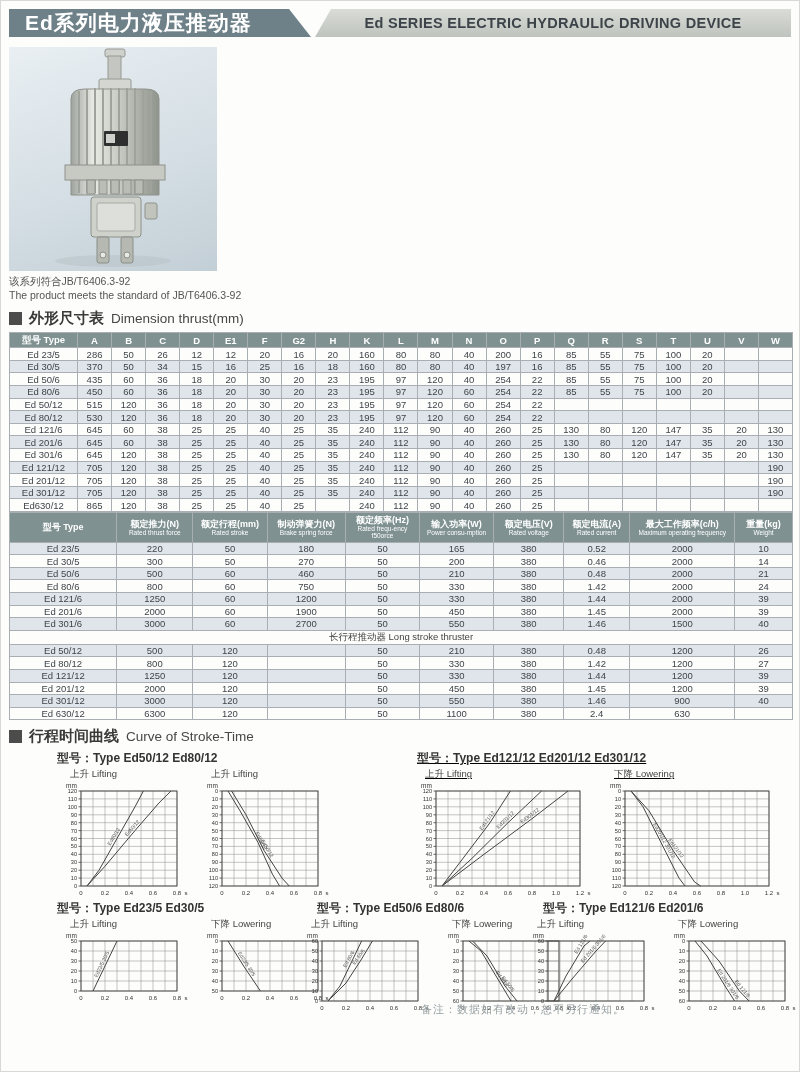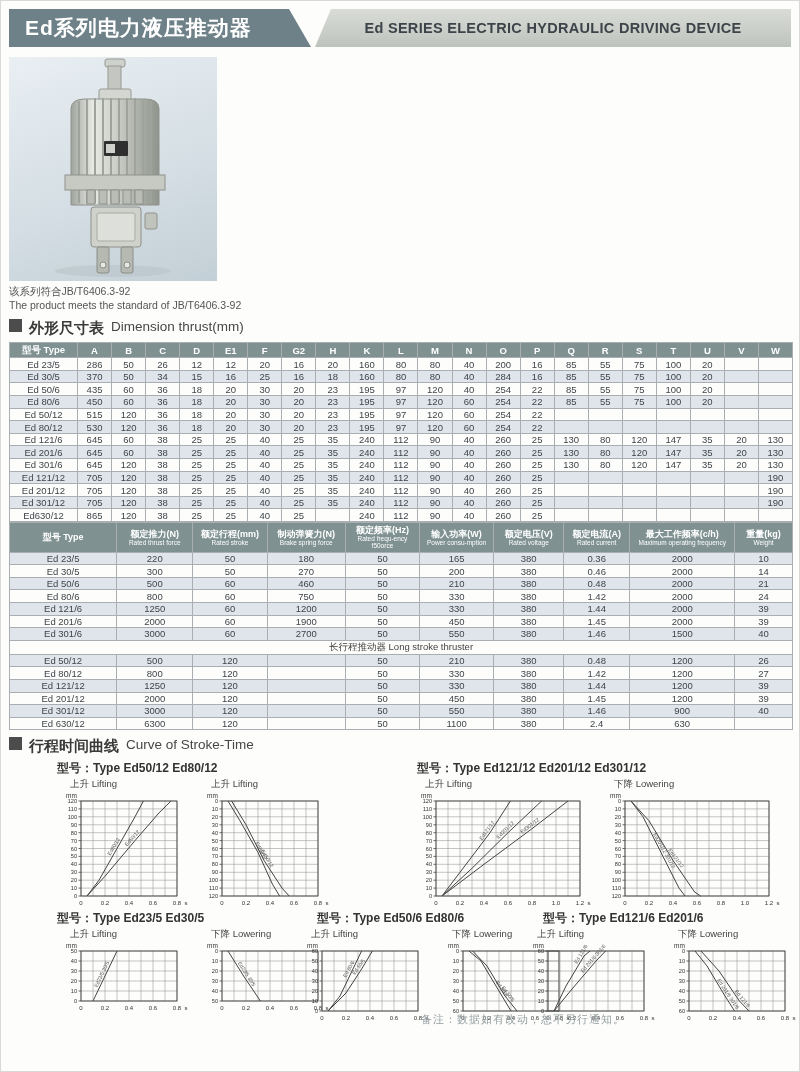--- a/index.html
+++ b/index.html
@@ -1,26 +1,26 @@
 <!DOCTYPE html>
 <html><head>
 <meta charset="utf-8">
 <style>
   html,body{margin:0;padding:0;background:#e9eae6;font-family:"Liberation Sans",sans-serif;}
   .page{width:800px;height:1072px;margin:0 auto;background:#fdfdfb;position:relative;box-sizing:border-box;padding:8px 8px 0 8px;overflow:hidden;border:1px solid #d8d8d4;}
   
-  .banner-row{display:flex;height:38px;}
+  .banner-row{display:flex;height:28px;}
   .banner-left{background:#6e8188;color:#fff;width:302px;clip-path:polygon(0 0,calc(100% - 22px) 0,100% 100%,0 100%);display:flex;align-items:center;padding-left:16px;font-weight:bold;font-size:21px;letter-spacing:1px;box-sizing:border-box;}
   .banner-right{flex:1;margin-left:4px;background:linear-gradient(#d9dcd7,#bfc3be);clip-path:polygon(16px 0,100% 0,100% 100%,0 100%);display:flex;align-items:center;justify-content:center;font-weight:bold;font-size:14.5px;color:#3d4449;letter-spacing:.3px;}
   
   .photo{width:208px;height:224px;margin-top:10px;background:linear-gradient(160deg,#e9eff3 0%,#d3dde3 60%,#c3cfd6 100%);position:relative;}
   
   .std{font-size:10.5px;color:#555;line-height:1.3;margin-top:4px;}
   
-  .sec{display:flex;gap:7px;margin:7px 0 4px 0;}
+  .sec{display:flex;align-items:center;gap:7px;margin:7px 0 4px 0;}
   .sec .sq{width:13px;height:13px;background:#4c4c4c;flex:0 0 auto;}
   .sec .cn{font-size:15px;font-weight:bold;color:#3a3a3a;}
   .sec .en{font-size:13.5px;color:#474747;}
   
   table{border-collapse:collapse;width:784px;table-layout:fixed;}
   th,td{border:1px solid #a9aeb2;text-align:center;padding:0;white-space:nowrap;overflow:hidden;}
   .dim th{background:#7f9191;color:#fff;font-weight:bold;font-size:9.5px;height:14px;}
   .dim td{font-size:9.5px;color:#3f444a;height:11.6px;}
   .dim td.alt{background:#dfe5eb;}
   .tech th{background:#7f9191;color:#fff;vertical-align:middle;padding:2px 1px;}
@@ -169,21 +169,21 @@
           <td class="alt">34</td>
           <td class="alt">15</td>
           <td class="alt">16</td>
           <td class="alt">25</td>
           <td class="alt">16</td>
           <td class="alt">18</td>
           <td class="alt">160</td>
           <td class="alt">80</td>
           <td class="alt">80</td>
           <td class="alt">40</td>
-          <td class="alt">284</td>
+          <td class="alt">197</td>
           <td class="alt">16</td>
           <td class="alt">85</td>
           <td class="alt">55</td>
           <td class="alt">75</td>
           <td class="alt">100</td>
           <td class="alt">20</td>
           <td class="alt"></td>
           <td class="alt"></td>
         </tr>
         <tr>
@@ -511,21 +511,21 @@
       </thead>
     <tbody>
         <tr>
           <td class="alt">Ed 23/5</td>
           <td class="alt">220</td>
           <td class="alt">50</td>
           <td class="alt">180</td>
           <td class="alt">50</td>
           <td class="alt">165</td>
           <td class="alt">380</td>
-          <td class="alt">0.36</td>
+          <td class="alt">0.52</td>
           <td class="alt">2000</td>
           <td class="alt">10</td>
         </tr>
         <tr>
           <td>Ed 30/5</td>
           <td>300</td>
           <td>50</td>
           <td>270</td>
           <td>50</td>
           <td>200</td>
@@ -807,21 +807,21 @@
               <text x="115.0" y="114" font-size="6" fill="#333" text-anchor="middle">0.8</text>
               <text x="124" y="114" font-size="6" fill="#333" text-anchor="middle">s</text>
               <polyline points="25.0,10.0 37.0,29.8 55.0,61.5 69.4,93.1 76.6,105.0" fill="none" stroke="#444" stroke-width="1"></polyline>
               <text transform="translate(55.0,61.5) rotate(61.5)" dy="-2" font-size="5.2" fill="#555" text-anchor="middle">Ed80/12</text>
               <polyline points="28.6,10.0 43.0,33.8 61.0,69.4 79.0,97.1 86.2,105.0" fill="none" stroke="#444" stroke-width="1"></polyline>
               <text transform="translate(61.0,69.4) rotate(58.8)" dy="-2" font-size="5.2" fill="#555" text-anchor="middle">Ed50/12</text>
             </svg>
           </div>
       </div>
     </div>
-    <div class="cg" style="left:408px;top:0;width:368px;">
+    <div class="cg" style="left:408px;top:0;width:368px;text-decoration:underline;">
       <div class="cg-title">型号：Type Ed121/12 Ed201/12 Ed301/12</div>
       <div class="cg-row">
         <div class="chart">
             <div class="dir">上升 Lifting</div>
             <svg width="179" height="118" viewBox="0 0 179 118">
               <line x1="19.0" y1="10" x2="19.0" y2="105" stroke="#8a8a8a" stroke-width="0.5"></line>
               <line x1="31.0" y1="10" x2="31.0" y2="105" stroke="#8a8a8a" stroke-width="0.5"></line>
               <line x1="43.0" y1="10" x2="43.0" y2="105" stroke="#8a8a8a" stroke-width="0.5"></line>
               <line x1="55.0" y1="10" x2="55.0" y2="105" stroke="#8a8a8a" stroke-width="0.5"></line>
               <line x1="67.0" y1="10" x2="67.0" y2="105" stroke="#8a8a8a" stroke-width="0.5"></line>

